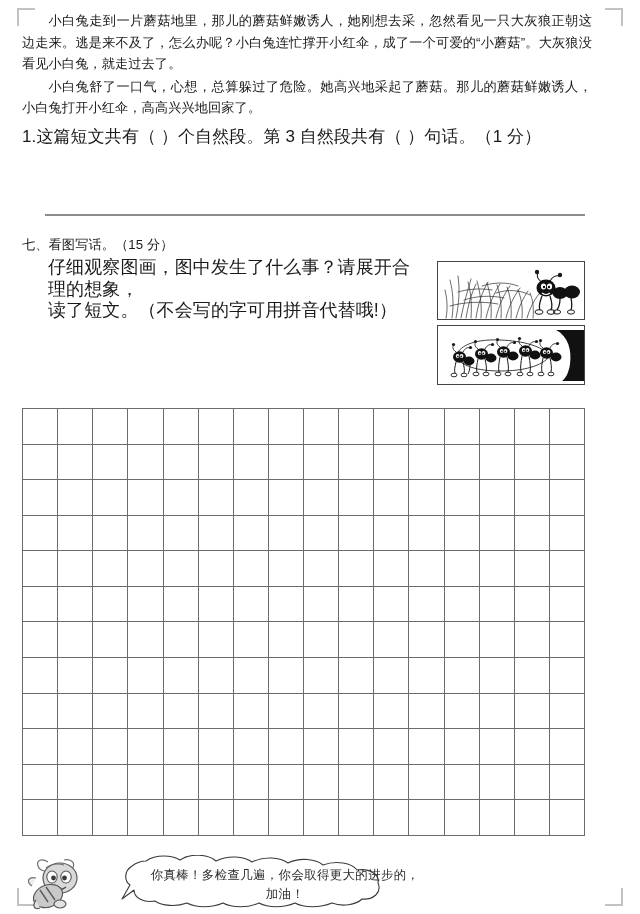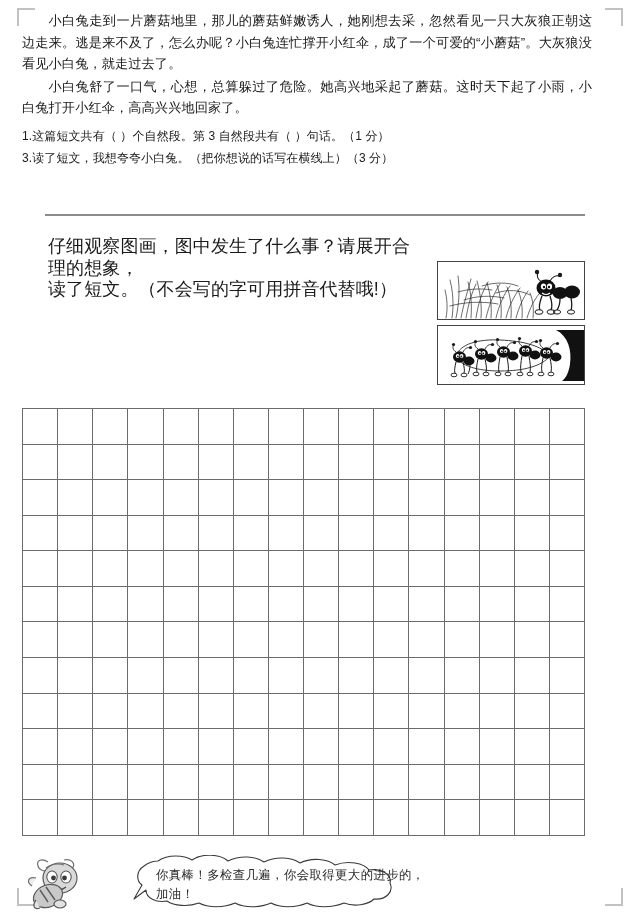--- a/index.html
+++ b/index.html
@@ -54,21 +54,21 @@
   }
 
   .questions {
     position: absolute;
     left: 22px;
     top: 126px;
     width: 590px;
   }
   .questions p {
     margin: 0;
-    font-size: 12px;
+    font-size: 17px;
     line-height: 21.5px;
     text-align: justify;
     letter-spacing: 0.1px;
   }
 
   .answer-rule {
     position: absolute;
     left: 45px;
     top: 214px;
     width: 540px;
@@ -134,24 +134,25 @@
     position: absolute;
     left: 24px;
     top: 856px;
     width: 100px;
     height: 56px;
   }
   .mascot svg { display: block; }
 
   .bubble {
     position: absolute;
-    left: 128px;
+    left: 116px;
     top: 855px;
     width: 327px;
     height: 54px;
+    text-align: center;
   }
   .bubble svg { position: absolute; left: 0; top: 0; }
   .bubble-text {
     position: absolute;
     left: 28px;
     top: 11px;
     width: 282px;
     font-family: "Liberation Serif", "DejaVu Serif", serif;
     font-size: 12.4px;
     line-height: 19px;
@@ -164,31 +165,31 @@
 
 <div class="page">
 
   <div class="corner tl"></div>
   <div class="corner tr"></div>
   <div class="corner bl"></div>
   <div class="corner br"></div>
 
   <div class="passage">
     <p>小白兔走到一片蘑菇地里，那儿的蘑菇鲜嫩诱人，她刚想去采，忽然看见一只大灰狼正朝这边走来。逃是来不及了，怎么办呢？小白兔连忙撑开小红伞，成了一个可爱的“小蘑菇”。大灰狼没看见小白兔，就走过去了。</p>
-    <p>小白兔舒了一口气，心想，总算躲过了危险。她高兴地采起了蘑菇。这时天下起了小雨，小白兔打开小红伞，高高兴兴地回家了。</p>
+    <p>小白兔舒了一口气，心想，总算躲过了危险。她高兴地采起了蘑菇。那儿的蘑菇鲜嫩诱人，小白兔打开小红伞，高高兴兴地回家了。</p>
   </div>
 
   <div class="questions">
     <p>1.这篇短文共有（      ）个自然段。第 3 自然段共有（      ）句话。（1 分）</p>
-    <p>3.读了短文，我想夸夸小白兔。（把你想说的话写在横线上）（3 分）</p>
   </div>
 
   <div class="answer-rule"></div>
 
   <div class="sec7">
+    <p class="sec7-title">七、看图写话。（15 分）</p>
     <p class="sec7-body">
       <span>仔细观察图画，图中发生了什么事？请展开合理的想象，</span>
       <span>读了短文。（不会写的字可用拼音代替哦!）</span>
     </p>
   </div>
 
   <div class="pic-frame pic-top">
     <svg viewBox="0 0 146 57" xmlns="http://www.w3.org/2000/svg">
       <rect x="0" y="0" width="146" height="57" fill="#ffffff"></rect>
       <g stroke="#2b2b2b" stroke-width="0.7" fill="none" stroke-linecap="round">

